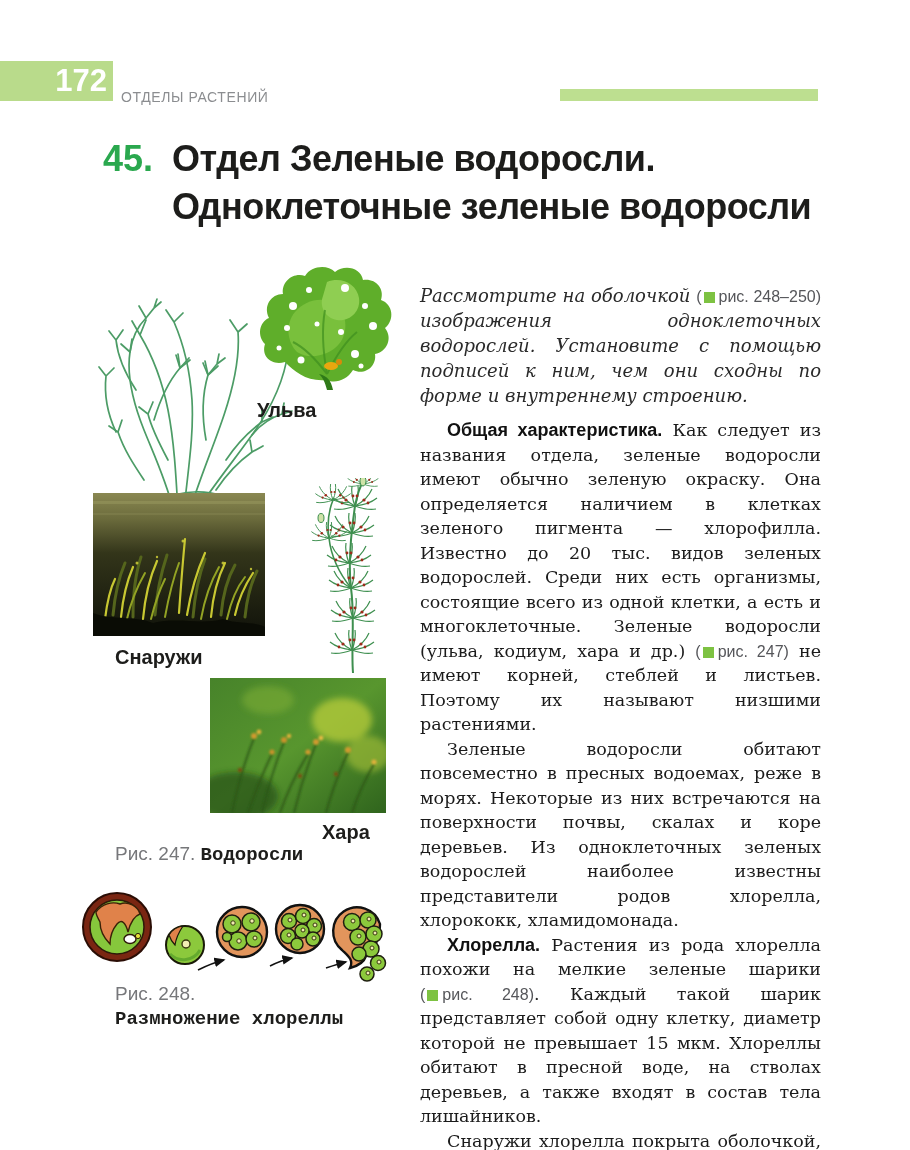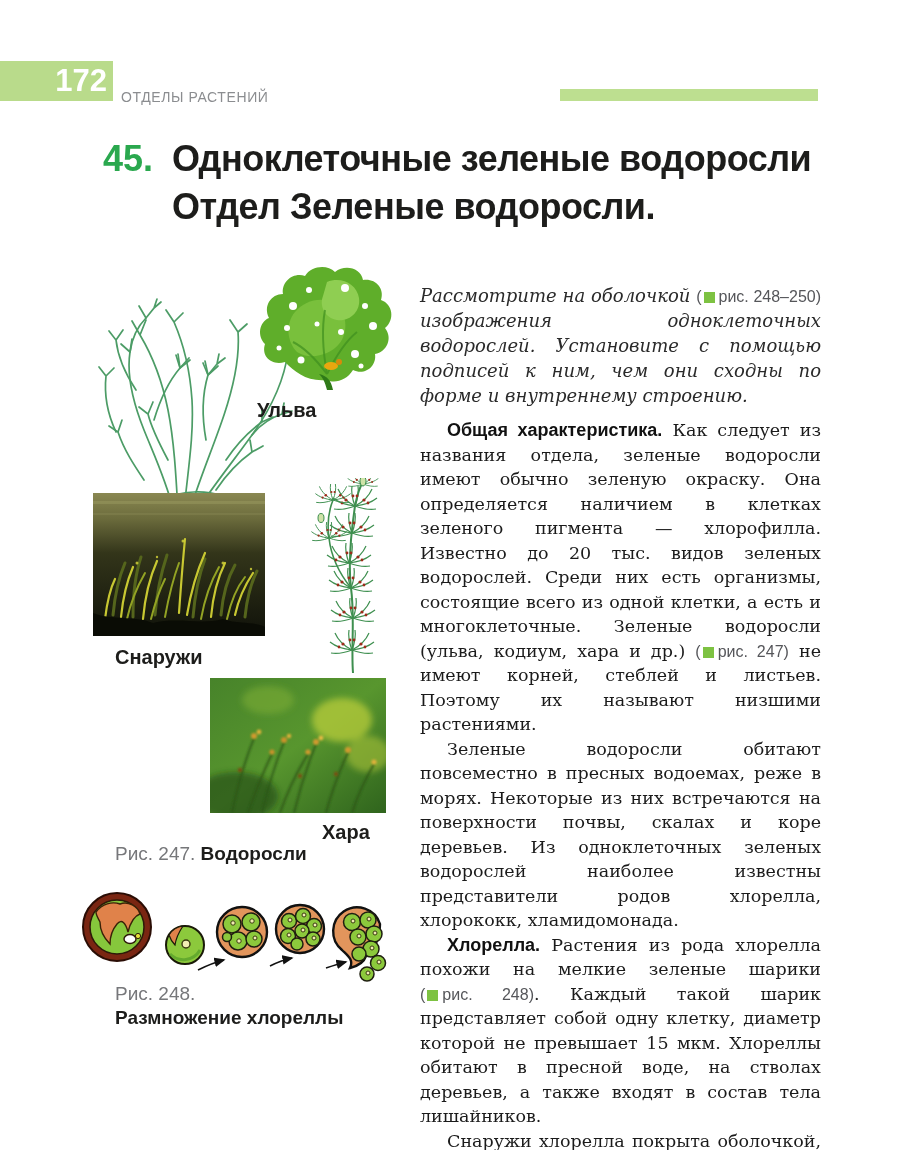--- a/index.html
+++ b/index.html
@@ -15,21 +15,21 @@
 
   
   .sec-num{position:absolute;left:103px;top:135px;font:bold 36px/48px "Liberation Sans",sans-serif;color:#2aa84e;}
   .title{position:absolute;left:172px;top:135px;width:700px;font:bold 36px/48px "Liberation Sans",sans-serif;
          color:#1d1d1b;letter-spacing:-.5px;}
 
   
   .fig{position:absolute;}
   .fig-label{position:absolute;font:600 20px/24px "Liberation Sans",sans-serif;color:#1d1d1b;}
   .caption{position:absolute;font:19px/24px "Liberation Sans",sans-serif;color:#76777a;}
-  .caption b{font-weight:bold;color:#1d1d1b;}
+  .caption b{font-weight:bold;color:#1d1d1b;font-family:Liberation Mono, monospace;}
 
   
   .right-col{position:absolute;left:420px;top:283px;width:401px;}
   .intro{font:italic 18px/25px "DejaVu Serif",serif;color:#2a2a2a;text-align:justify;margin:0 0 10px 0;}
   .para{font:17.5px/24.5px "DejaVu Serif",serif;color:#1b1b1b;text-align:justify;text-indent:27px;margin:0;}
   .lead{font:bold 18px "Liberation Sans",sans-serif;color:#111;}
   .ref{font:16px "Liberation Sans",sans-serif;color:#55565a;font-style:normal;white-space:nowrap;}
   .sq{display:inline-block;width:11px;height:11px;background:#7dc242;margin:0 4px 0 2px;vertical-align:-1px;}
 </style>
 </head>
@@ -38,22 +38,22 @@
 <div class="page">
 
   <div class="pagenum-box">
     <span class="pagenum">172</span>
   </div>
   <span class="running-head">ОТДЕЛЫ РАСТЕНИЙ</span>
   <div class="top-rule"></div>
 
   <span class="sec-num">45.</span>
   <div class="title">
+    <div>Отдел Зеленые водоросли.</div>
     <div>Одноклеточные зеленые водоросли</div>
-    <div>Отдел Зеленые водоросли.</div>
   </div>
 
   <svg class="fig" style="left:56px;top:260px" width="252" height="256" viewBox="0 0 252 256">
     <g stroke="#4c9c66" stroke-width="1.7" fill="none" stroke-linecap="round">
       <path d="M118,252 C110,220 98,195 88,170 C78,145 70,118 74,92 C76,78 82,66 90,58"></path>
       <path d="M90,58 l-7,-12 m7,12 l8,-10 l3,-9 m-3,9 l7,-6"></path>
       <path d="M122,252 C120,215 118,180 112,150 C106,120 96,95 84,75 l-8,-14 m8,14 l6,-15"></path>
       <path d="M128,250 C132,210 138,175 136,140 C134,110 128,85 118,62 l-8,-12 m8,12 l9,-9"></path>
       <path d="M134,250 C145,215 158,185 168,155 C178,125 184,98 182,72 l-8,-12 m8,12 l9,-8"></path>
       <path d="M140,252 C158,225 178,200 196,175 C214,150 228,122 232,92 l-8,-10 m8,10 l8,-6"></path>

